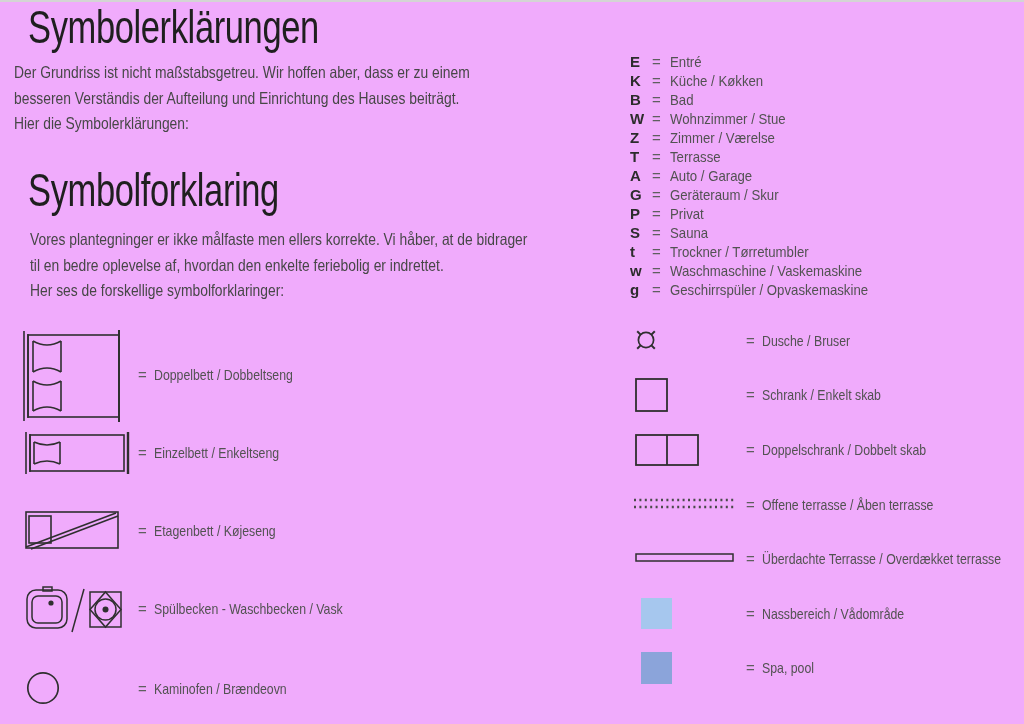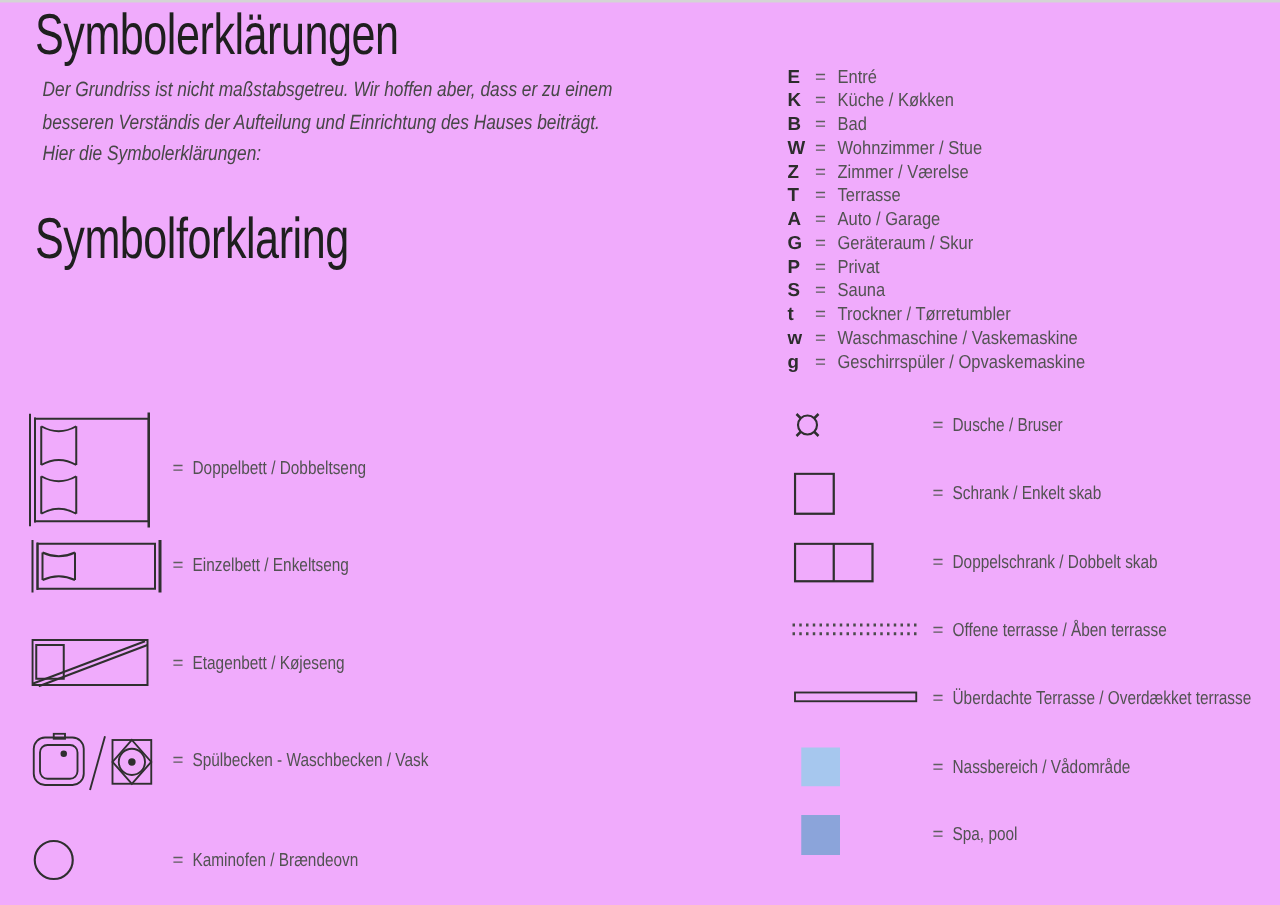--- a/index.html
+++ b/index.html
@@ -30,27 +30,32 @@
   .icon svg{display:block;}
   .swatch{position:absolute;}
 </style>
 </head>
 <body>
 
 <div class="page">
   <div class="topline"></div>
 
   <div class="h1" style="left:28px;top:4px;">Symbolerklärungen</div>
-  <div class="para" style="left:34px;top:60px;font-style:italic;">
+  <div class="para" style="left:14px;top:60px;">
     <div class="ln">Der Grundriss ist nicht maßstabsgetreu. Wir hoffen aber, dass er zu einem</div>
     <div class="ln">besseren Verständis der Aufteilung und Einrichtung des Hauses beiträgt.</div>
     <div class="ln">Hier die Symbolerklärungen:</div>
   </div>
 
   <div class="h1" style="left:28px;top:167px;">Symbolforklaring</div>
+  <div class="para" style="left:30px;top:227px;">
+    <div class="ln">Vores plantegninger er ikke målfaste men ellers korrekte. Vi håber, at de bidrager</div>
+    <div class="ln">til en bedre oplevelse af, hvordan den enkelte feriebolig er indrettet.</div>
+    <div class="ln">Her ses de forskellige symbolforklaringer:</div>
+  </div>
 
   <div class="abbr">
     <div class="abbr-row">
         <span class="abbr-letter">E</span>
         <span class="abbr-eq">=</span>
         <span class="abbr-label">Entré</span>
       </div>
     <div class="abbr-row">
         <span class="abbr-letter">K</span>
         <span class="abbr-eq">=</span>

